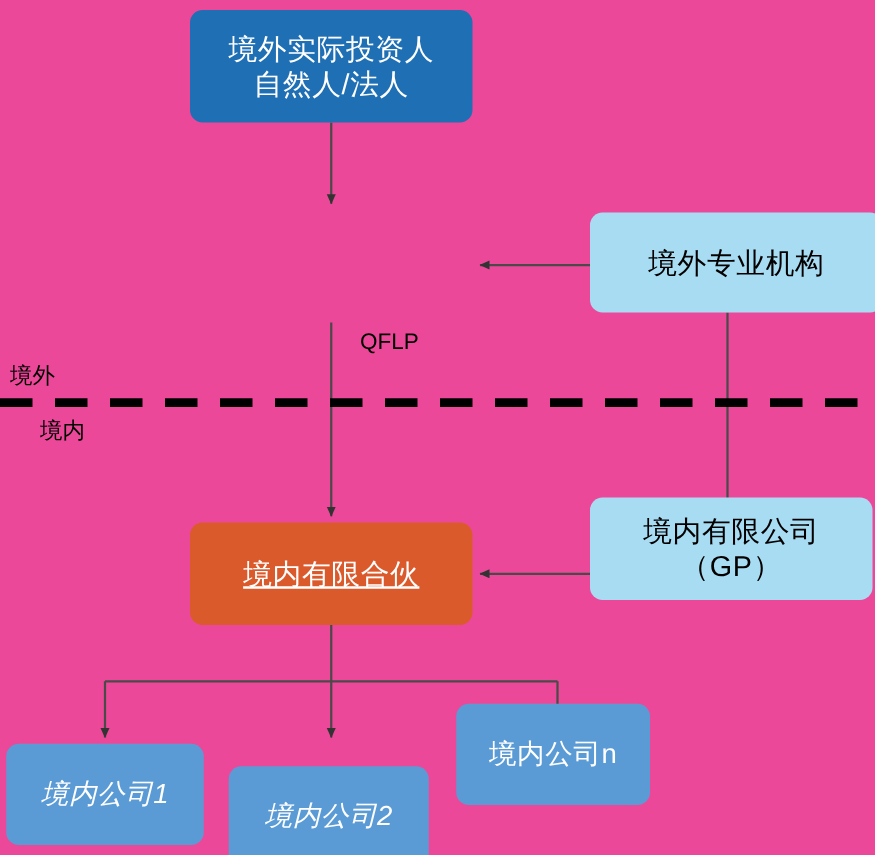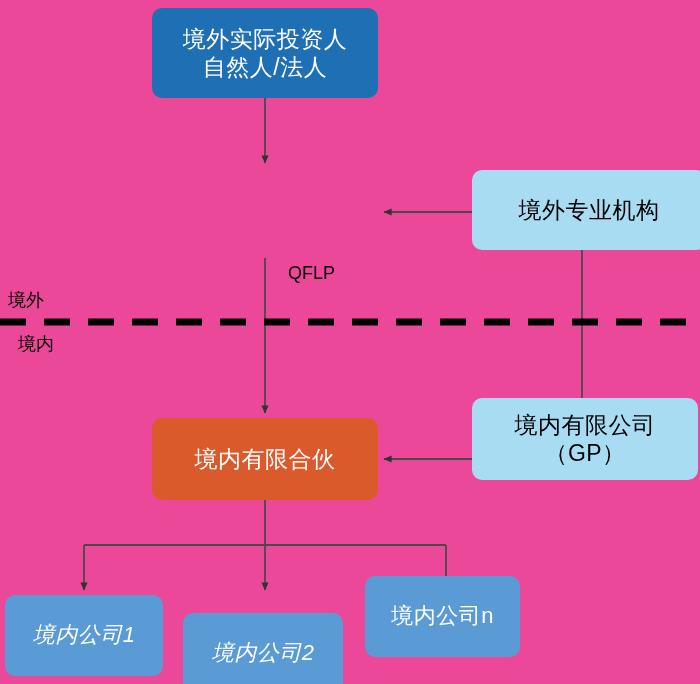--- a/index.html
+++ b/index.html
@@ -54,49 +54,50 @@
     left: 152px; top: 168px; width: 226px; height: 90px;
     font-size: 23px;
   }
   #node-offshore-institution {
     left: 472px; top: 170px; width: 234px; height: 80px;
     font-size: 23px;
   }
   #node-domestic-lp {
     left: 152px; top: 418px; width: 226px; height: 82px;
     font-size: 23px;
+    text-decoration: underline;
   }
   #node-domestic-gp {
     left: 472px; top: 398px; width: 226px; height: 82px;
     font-size: 23px;
   }
   #node-subsidiary-1 {
     left: 5px; top: 595px; width: 158px; height: 81px;
     font-size: 22px;
     font-style: italic;
   }
   #node-subsidiary-2 {
     left: 183px; top: 613px; width: 160px; height: 81px;
     font-size: 22px;
     font-style: italic;
   }
   #node-subsidiary-3 {
-    left: 365px; top: 576px; width: 155px; height: 81px;
+    left: 365px; top: 563px; width: 155px; height: 81px;
     font-size: 22px;
   }
 
   .label-text {
     position: absolute;
     color: #000000;
     font-size: 18px;
     white-space: nowrap;
   }
   #label-qflp { left: 288px; top: 263px; }
   #label-offshore-region { left: 8px; top: 288px; }
-  #label-onshore-region { left: 18px; top: 332px; }
+  #label-onshore-region { left: 32px; top: 332px; }
 
   #connector-layer {
     position: absolute;
     left: 0; top: 0;
     width: 700px; height: 684px;
     pointer-events: none;
   }
   #boundary-layer {
     position: absolute;
     left: 0; top: 0;

